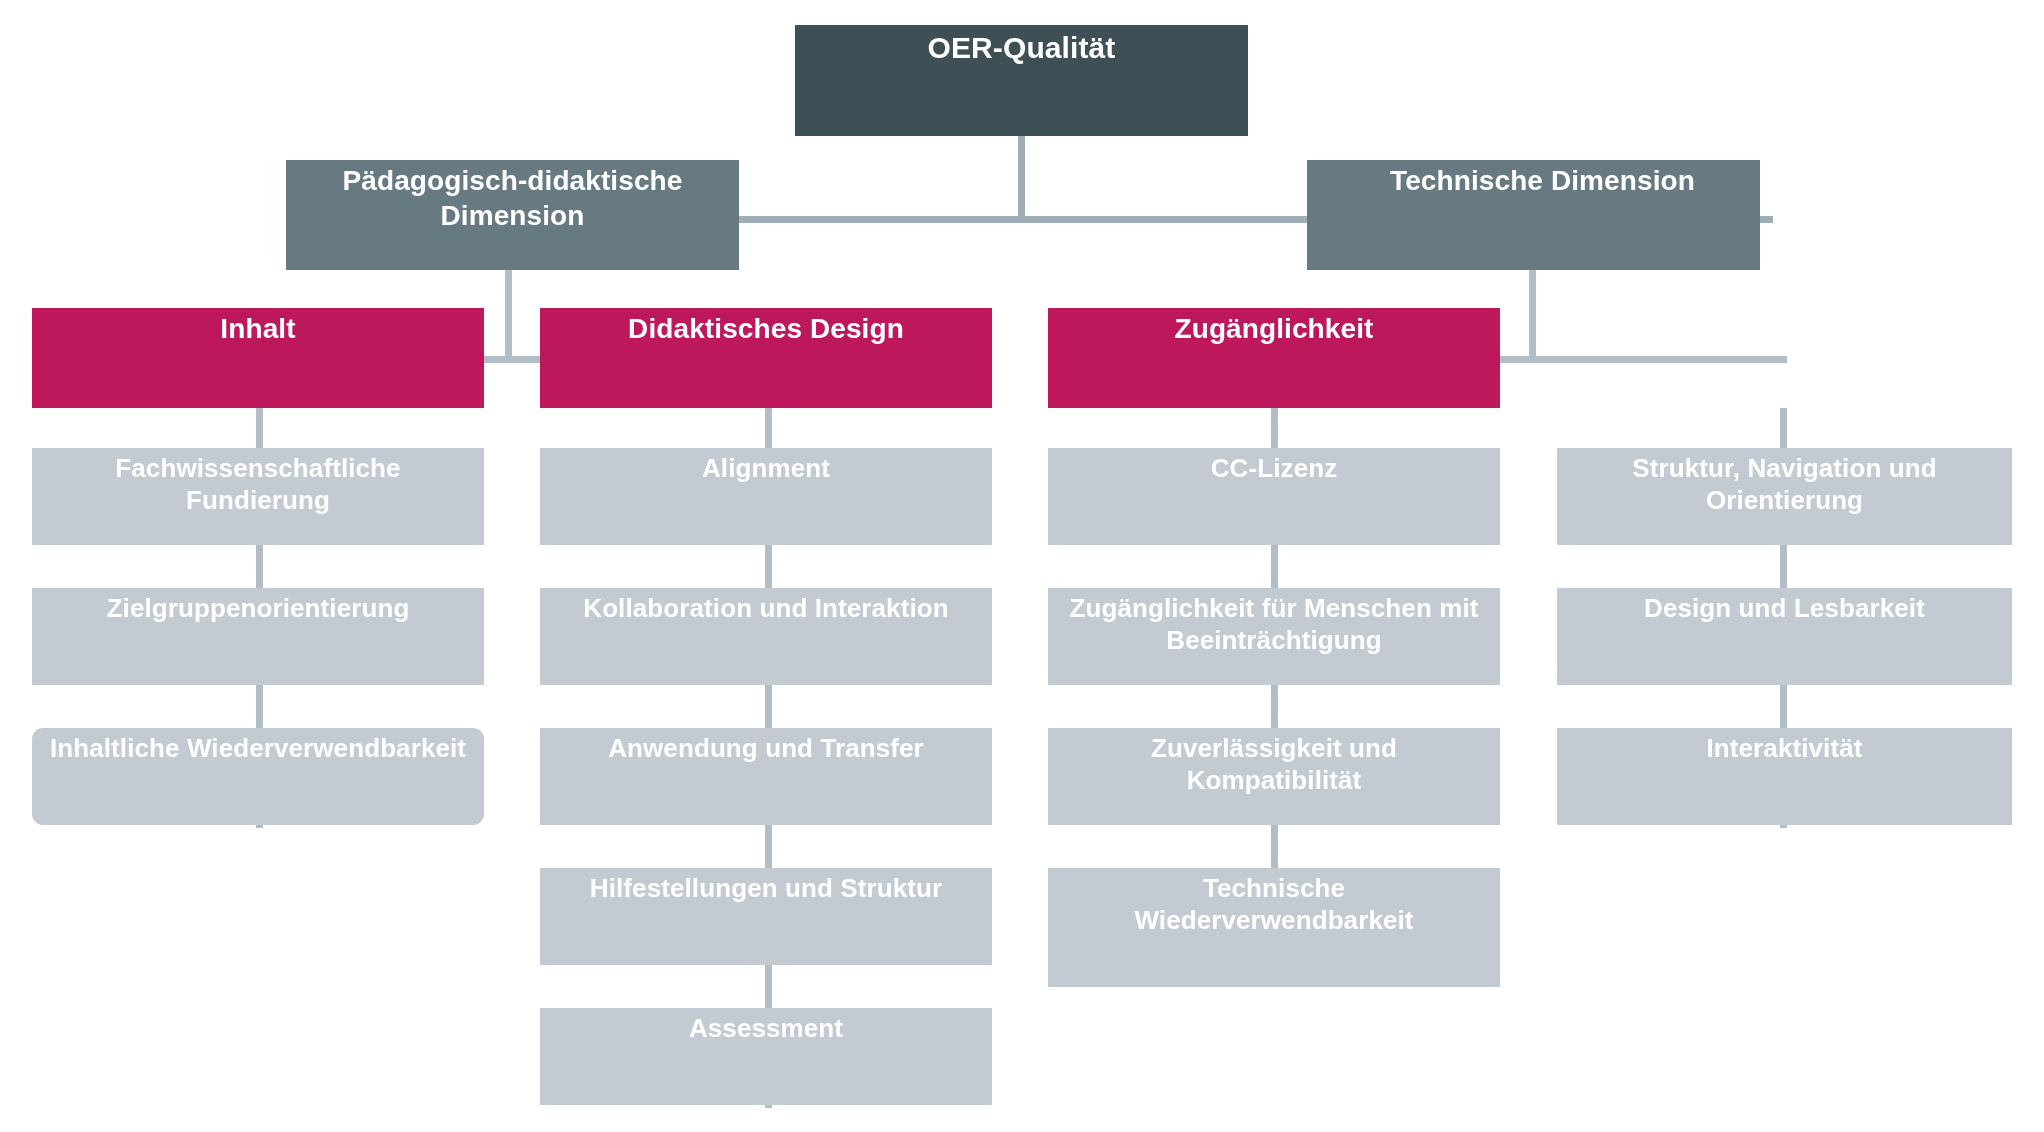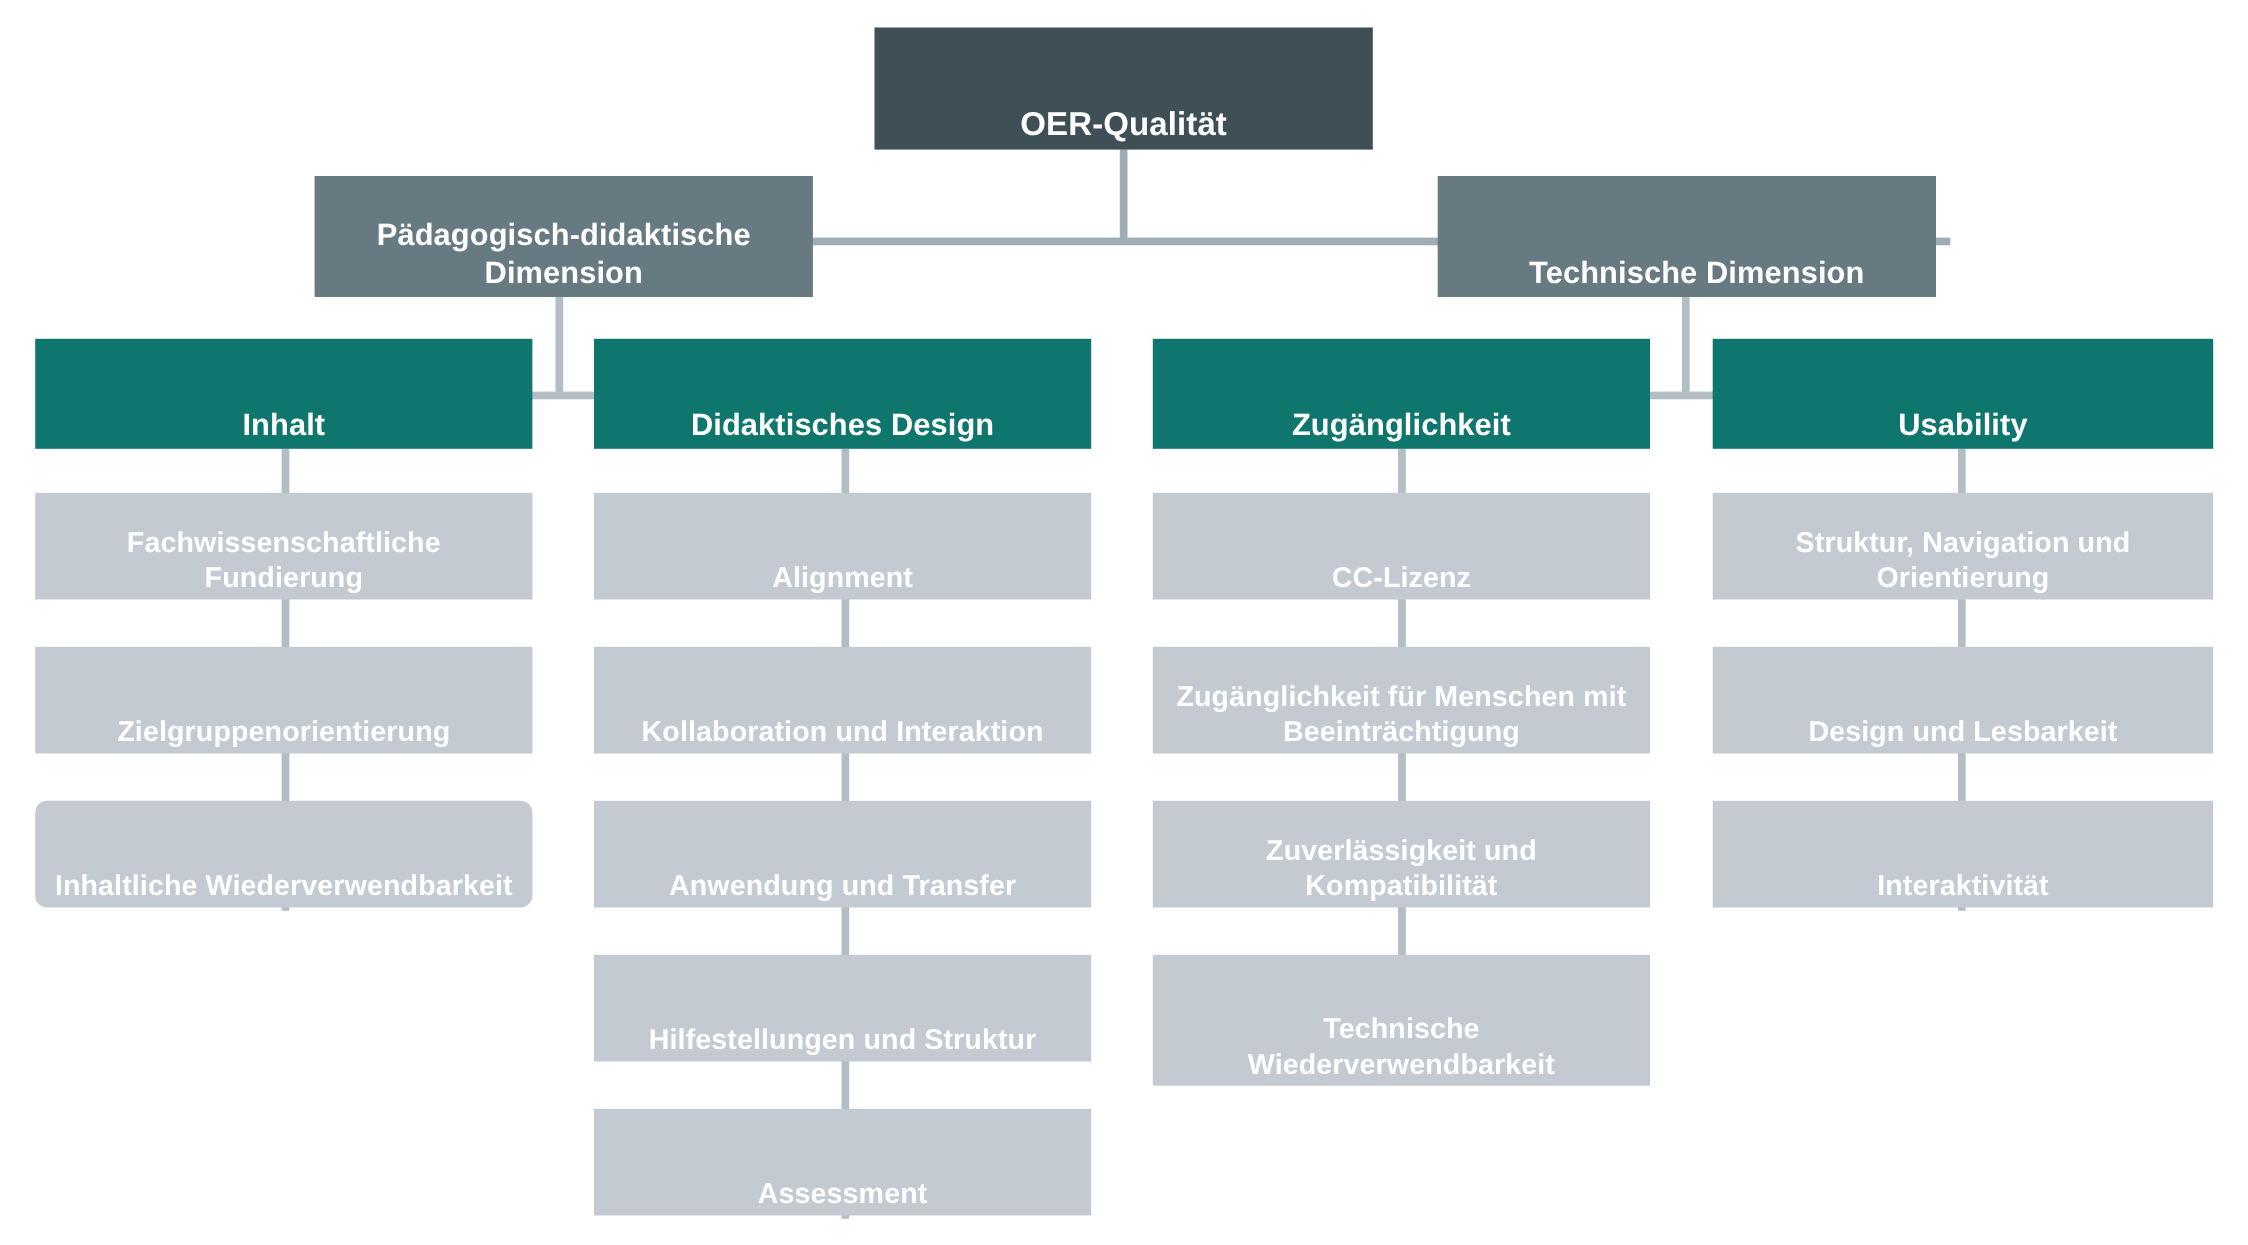--- a/index.html
+++ b/index.html
@@ -15,21 +15,21 @@
     position: relative;
     width: 2044px;
     height: 1132px;
     background: #ffffff;
     overflow: hidden;
   }
   .node {
     position: absolute;
     box-sizing: border-box;
     display: flex;
-    align-items: flex-end;
+    align-items: flex-start;
     justify-content: center;
     text-align: center;
     color: #ffffff;
     font-weight: bold;
     line-height: 1.24;
     padding: 4px 14px;
     letter-spacing: 0.1px;
     z-index: 3;
   }
   .node span {
@@ -38,21 +38,21 @@
   }
   .lvl-root {
     background: #3e4f55;
     font-size: 30px;
   }
   .lvl-dim {
     background: #687a81;
     font-size: 28px;
   }
   .lvl-cat {
-    background: #0f766e;
+    background: #be185d;
     font-size: 28px;
   }
   .lvl-leaf {
     background: #c3cad2;
     font-size: 26px;
   }
   .conn {
     position: absolute;
     background: #b2bdc5;
     z-index: 1;
@@ -97,23 +97,20 @@
 
   <div class="node lvl-cat" style="left:32px; top:308px; width:452px; height:100px;">
     <span>Inhalt</span>
   </div>
   <div class="node lvl-cat" style="left:540px; top:308px; width:452px; height:100px;">
     <span>Didaktisches Design</span>
   </div>
   <div class="node lvl-cat" style="left:1048px; top:308px; width:452px; height:100px;">
     <span>Zugänglichkeit</span>
   </div>
-  <div class="node lvl-cat" style="left:1557px; top:308px; width:455px; height:100px;">
-    <span>Usability</span>
-  </div>
 
   <div class="node lvl-leaf" style="left:32px; top:448px; width:452px; height:97px;">
     <span>Fachwissenschaftliche Fundierung</span>
   </div>
   <div class="node lvl-leaf" style="left:32px; top:588px; width:452px; height:97px;">
     <span>Zielgruppenorientierung</span>
   </div>
   <div class="node lvl-leaf" style="left:32px; top:728px; width:452px; height:97px;border-radius:11px;">
     <span>Inhaltliche Wiederverwendbarkeit</span>
   </div>

